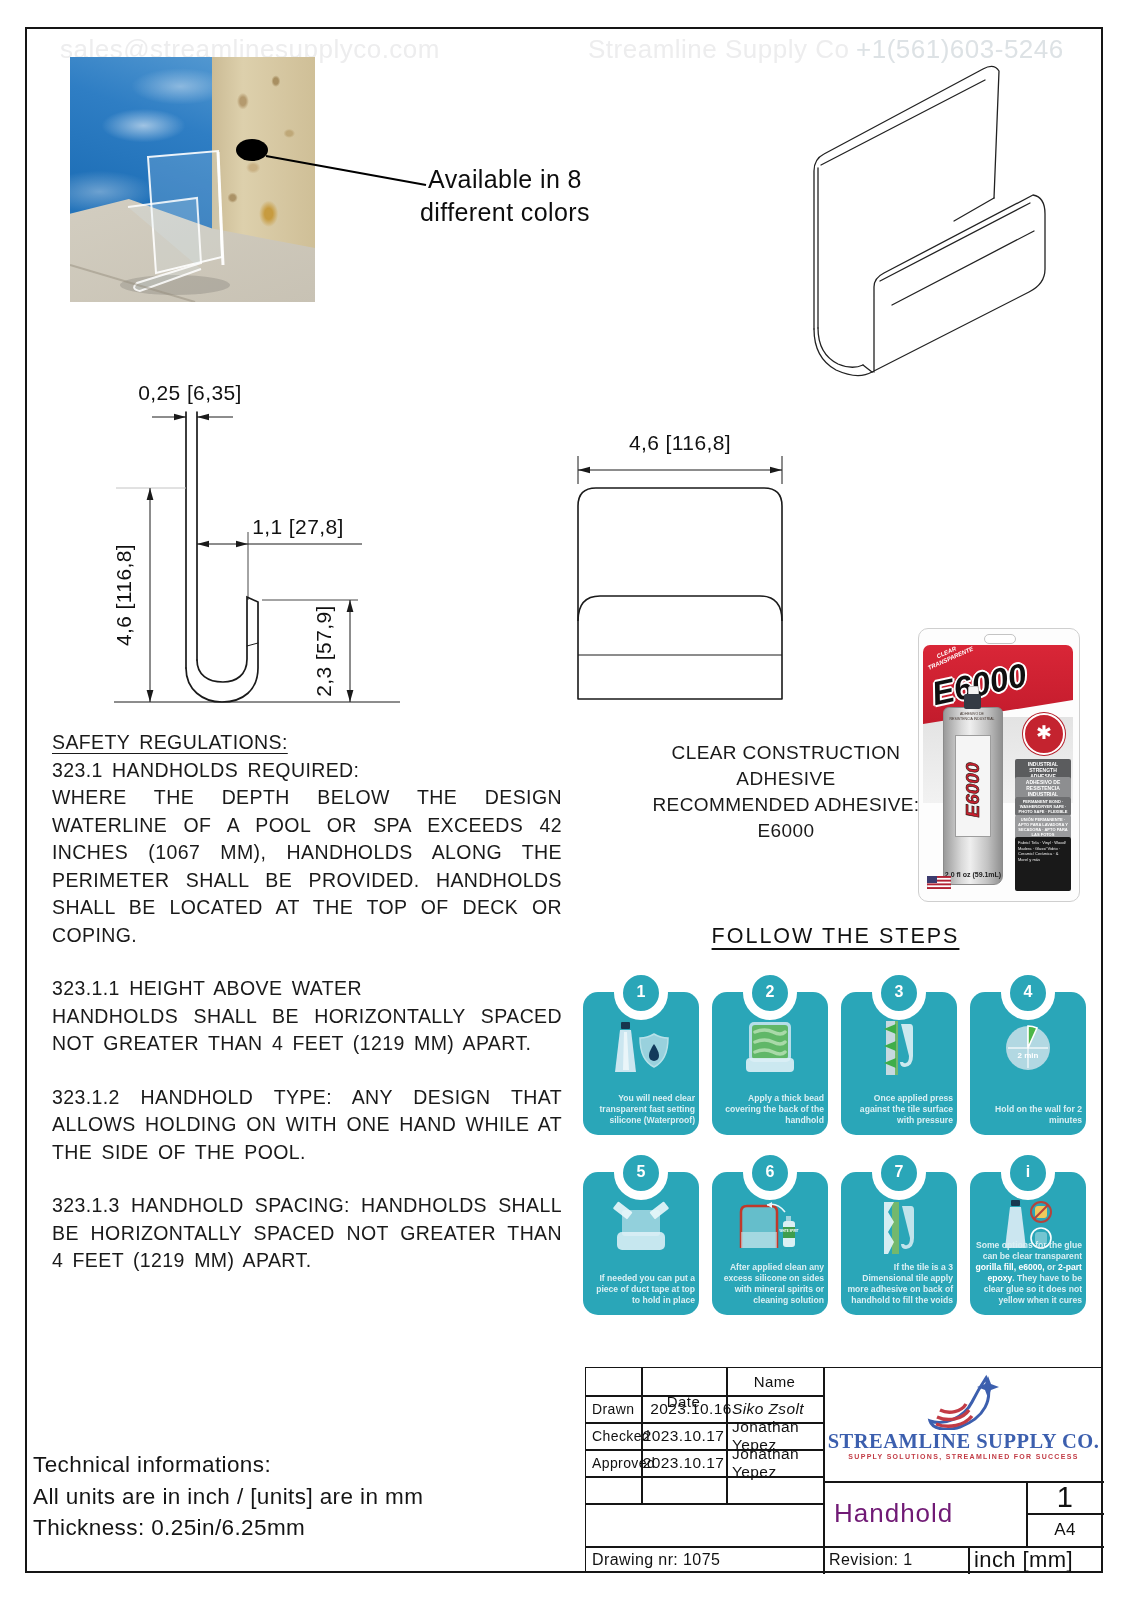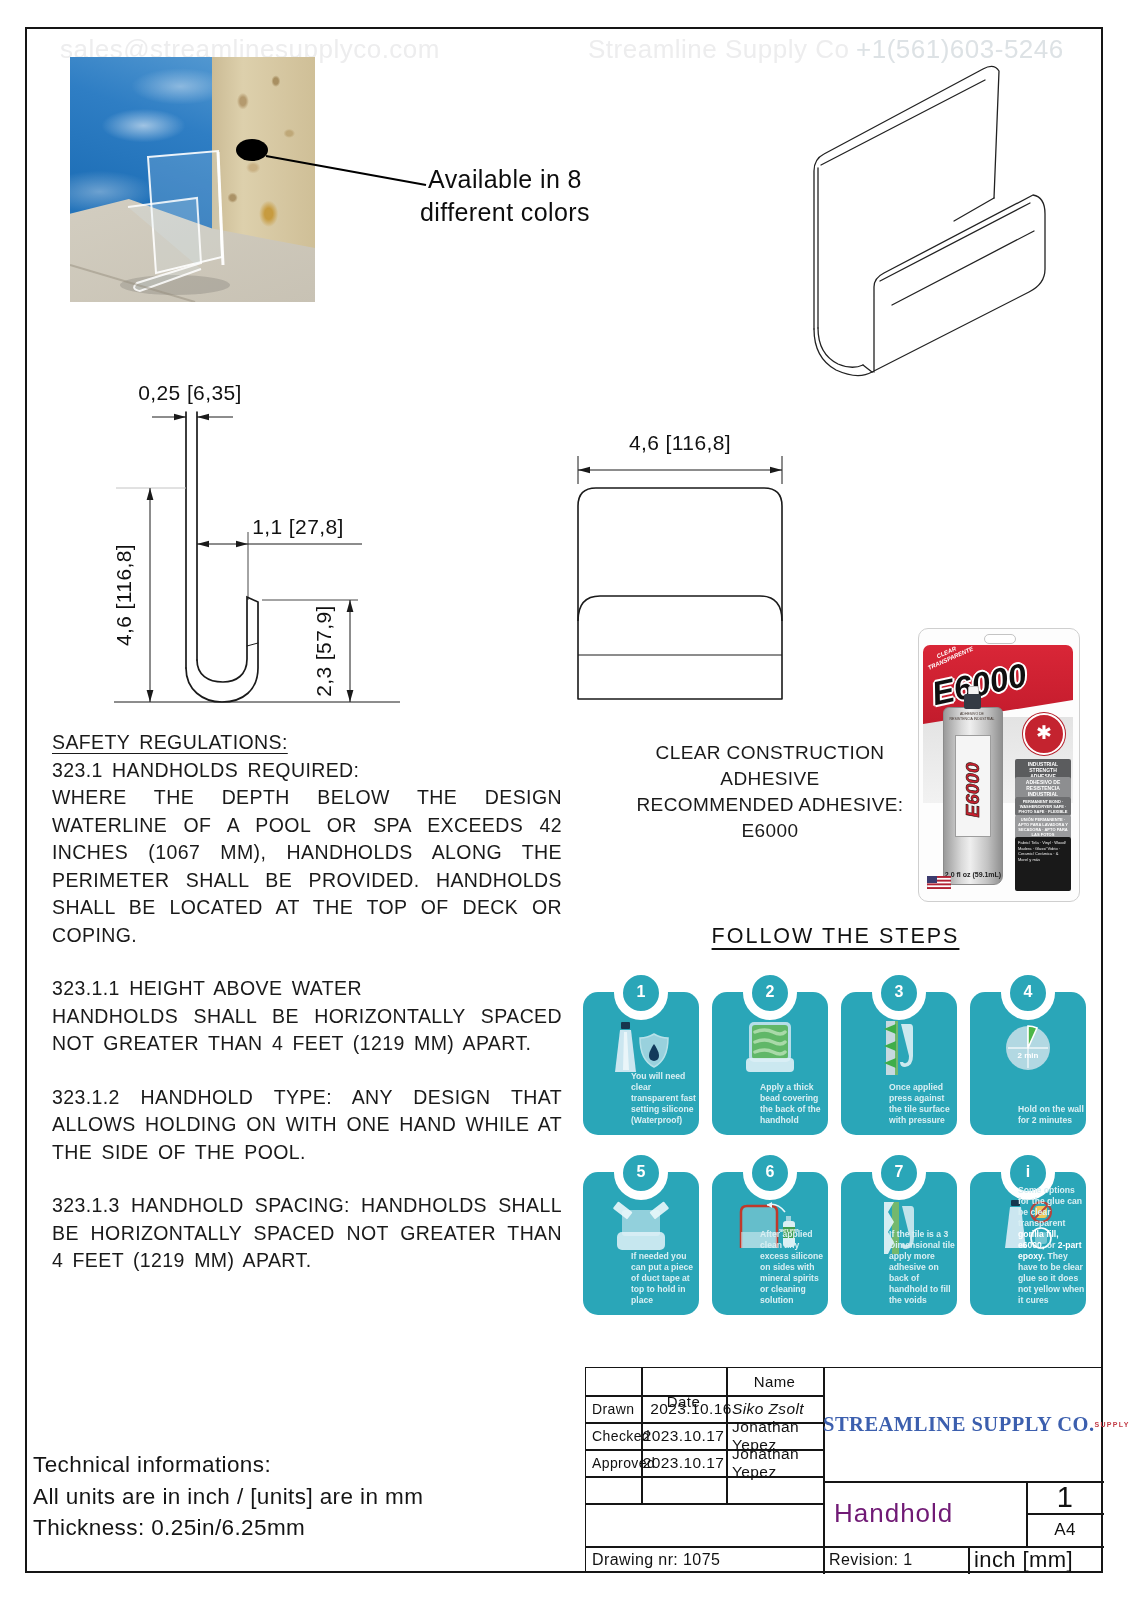--- a/index.html
+++ b/index.html
@@ -35,21 +35,21 @@
   
   .callout-text{left:395px;top:163px;width:220px;text-align:center;font-size:25px;line-height:33px;color:#0d0d0d;}
   
   svg text{font-family:"Liberation Sans",sans-serif;}
   
   .safety{left:52px;top:729px;width:510px;font-size:19.5px;line-height:27.5px;color:#1a1a1a;word-spacing:3.5px;}
   .safety .t{text-decoration:underline;text-underline-offset:4px;}
   .safety p{margin:0 0 0 0;text-align:justify;}
   .safety .gap{height:26px;}
   
-  .adh-head{left:612px;top:740px;width:316px;text-align:center;font-size:19px;line-height:26px;color:#1a1a1a;}
+  .adh-head{left:628px;top:740px;width:316px;text-align:center;font-size:19px;line-height:26px;color:#1a1a1a;}
   
   .pack{left:918px;top:628px;width:160px;height:272px;background:#fdfdfd;border:1px solid #cfcfcf;border-radius:10px;}
   .pack-hole{position:absolute;left:65px;top:5px;width:30px;height:8px;border:1.5px solid #c4c4c4;border-radius:5px;background:#fff;}
   .pack-red{position:absolute;left:4px;top:16px;width:150px;height:86px;background:linear-gradient(180deg,#d92637,#c01a2b);
             clip-path:polygon(0 0,100% 0,100% 64%,0 92%);border-radius:7px 7px 0 0;}
   .pack-mid{position:absolute;left:4px;top:88px;width:150px;height:86px;background:linear-gradient(180deg,#e3e3e3,#f2f2f2);z-index:0;}
   .e6000-big{position:absolute;left:8px;top:16px;width:140px;transform:rotate(-12deg);
     font-style:italic;font-weight:900;font-size:33px;color:#101010;
     text-shadow:-2px 0 #fff,2px 0 #fff,0 -2px #fff,0 2px #fff,-1px -1px #fff,1px 1px #fff,-1px 1px #fff,1px -1px #fff;}
   .clear-tag{position:absolute;left:2px;top:4px;transform:rotate(-24deg);font-size:6px;font-weight:700;font-style:italic;color:#fff;width:46px;text-align:center;line-height:7px;}
@@ -75,22 +75,22 @@
   .flagwrap{position:absolute;left:8px;bottom:8px;z-index:3;}
   
   .steps-title{left:584px;top:924px;width:503px;text-align:center;font-size:21.5px;letter-spacing:2px;color:#111;
                text-decoration:underline;text-underline-offset:5px;}
   .steps-grid{left:583px;top:992px;width:503px;display:grid;grid-template-columns:repeat(4,116px);column-gap:13px;row-gap:37px;}
   .card{position:relative;width:116px;height:143px;background:#2aa6b8;border-radius:15px;}
   .card-num{position:absolute;left:50%;top:-20px;transform:translateX(-50%);width:36px;height:36px;border-radius:50%;
             background:#2aa6b8;border:3px solid #fff;box-shadow:0 0 0 6px #fff;color:#fff;
             font-size:16px;font-weight:700;text-align:center;line-height:34px;}
   .card-icon{position:absolute;left:50%;top:26px;transform:translateX(-50%);}
-  .card-cap{position:absolute;left:0;bottom:9px;width:100%;padding:0 24px;box-sizing:border-box;
-            font-size:8.6px;line-height:11px;font-weight:600;color:#d9eff3;text-align:left;margin-left:24px;}
+  .card-cap{position:absolute;left:0;bottom:9px;width:100%;padding:0 4px;box-sizing:border-box;
+            font-size:8.6px;line-height:11px;font-weight:600;color:#d9eff3;text-align:right;}
   .card-cap b{color:#ffffff;}
   
   .tb{left:585px;top:1367px;width:518px;height:206px;border:1.5px solid #151515;box-sizing:border-box;font-size:15px;}
   .tb .ln{position:absolute;background:#151515;}
   .tb .cell{position:absolute;display:flex;align-items:center;box-sizing:border-box;}
   .tb-label{font-size:14px;}
   .tb-val{font-size:15.5px;}
   .company{font-family:"Liberation Serif",serif;font-weight:700;color:#3c5fae;font-size:20.5px;letter-spacing:.5px;white-space:nowrap;}
   .tagline{font-size:7px;font-weight:700;color:#c23b45;letter-spacing:1.3px;white-space:nowrap;}
   .part-title{font-size:26px;letter-spacing:1px;color:#701a75;}
@@ -382,21 +382,21 @@
     <div class="cell tb-label cad" style="left:6px;top:27px;width:49px;height:27px;">Drawn</div>
     <div class="cell tb-val cad" style="left:55px;top:27px;width:100px;height:27px;justify-content:center;border-radius:9px;">2023.10.16</div>
     <div class="cell tb-val cad" style="left:146px;top:27px;width:91px;height:27px;font-style:italic;">Siko Zsolt</div>
     <div class="cell tb-label cad" style="left:6px;top:54px;width:49px;height:27px;">Checked</div>
     <div class="cell tb-val cad" style="left:55px;top:54px;width:85px;height:27px;justify-content:center;">2023.10.17</div>
     <div class="cell tb-val cad" style="left:146px;top:54px;width:91px;height:27px;">Jonathan Yepez</div>
     <div class="cell tb-label cad" style="left:6px;top:81px;width:49px;height:27px;">Approved</div>
     <div class="cell tb-val cad" style="left:55px;top:81px;width:85px;height:27px;justify-content:center;">2023.10.17</div>
     <div class="cell tb-val cad" style="left:146px;top:81px;width:91px;height:27px;">Jonathan Yepez</div>
 
-    <div class="cell" style="left:237px;top:0;width:281px;height:113px;flex-direction:row;justify-content:flex-start;">
+    <div class="cell" style="left:237px;top:0;width:281px;height:113px;flex-direction:column;justify-content:flex-start;">
       <svg width="84" height="58" style="margin-top:4px;">
         <path d="M66,4 L69,12 L77,15 L69,18 L66,26 L63,18 L55,15 L63,12 Z" fill="#3c5fae"></path>
         <path d="M64,6 C72,28 62,46 38,55 C22,60 10,56 8,49 C22,54 42,46 50,30 C55,20 60,12 64,6 Z" fill="none" stroke="#3c5fae" stroke-width="3"></path>
         <path d="M18,38 A18,14 0 0 0 44,32" fill="none" stroke="#c23b45" stroke-width="3.4"></path>
         <path d="M15,45 A23,18 0 0 0 47,38" fill="none" stroke="#c23b45" stroke-width="3.4"></path>
         <path d="M14,52 A28,22 0 0 0 50,44" fill="none" stroke="#c23b45" stroke-width="3.4"></path>
       </svg>
       <div class="company">STREAMLINE SUPPLY CO.</div>
       <div class="tagline">SUPPLY SOLUTIONS, STREAMLINED FOR SUCCESS</div>
     </div>

